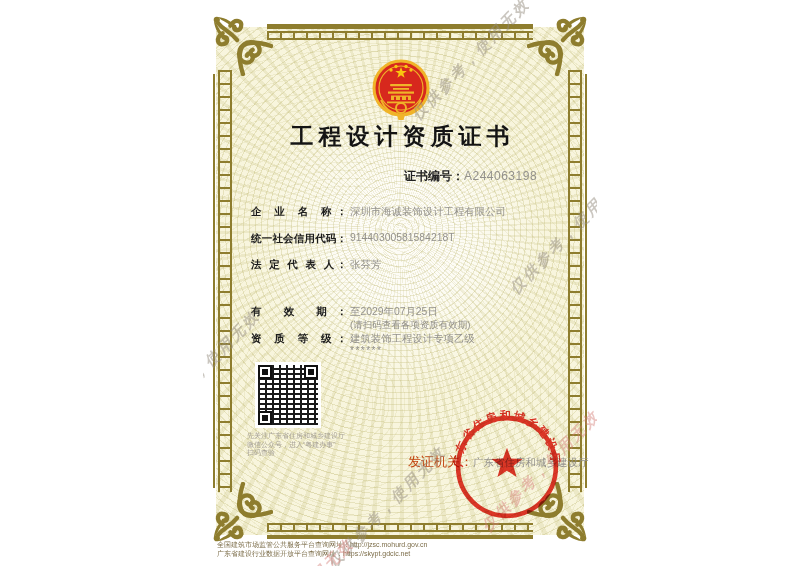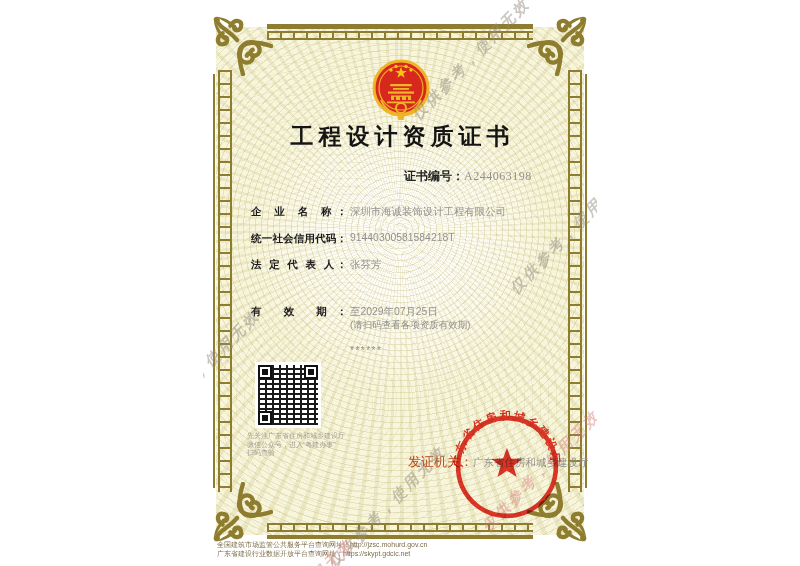--- a/index.html
+++ b/index.html
@@ -29,21 +29,21 @@
     background:repeating-linear-gradient(180deg, var(--gold) 0 2.5px, rgba(0,0,0,0) 2.5px 13px); }
   .corner{ position:absolute; width:62px; height:62px; z-index:2; }
   .corner svg{ width:100%; height:100%; display:block; }
   .c-tr{ transform:scaleX(-1); } .c-bl{ transform:scaleY(-1); } .c-br{ transform:scale(-1,-1); }
   
   .emblem{ position:absolute; left:168px; top:58px; width:60px; height:64px; z-index:4; }
   .title{ position:absolute; top:121px; left:0; width:100%; text-align:center; z-index:4;
     font-size:23px; font-weight:700; letter-spacing:5px; text-indent:5px; color:#141414; }
   .certno{ position:absolute; left:201px; top:168px; z-index:4; font-size:12px; white-space:nowrap; }
   .certno .lab{ font-weight:700; color:#222; }
-  .certno .val{ color:var(--grey); letter-spacing:.5px;font-family:Liberation Serif, serif; }
+  .certno .val{ color:var(--grey); letter-spacing:.5px; }
   .row{ position:absolute; left:48px; right:10px; z-index:4; display:flex; align-items:flex-start; }
   .flabel{ display:inline-block; width:96px; font-size:10.5px; font-weight:700; color:#1c1c1c;
     text-align:justify; text-align-last:justify; text-justify:inter-character; flex:0 0 96px; }
   .fvalue{ font-size:10.4px; color:var(--grey); margin-left:3px; white-space:nowrap; }
   .subnote{ position:absolute; left:147px; z-index:4; font-size:9.5px; color:#8f8d88; }
   .stars{ letter-spacing:1.5px; font-size:10px; }
   
   .qr{ position:absolute; left:52px; top:362px; width:66px; height:66px; background:#fff;
     padding:3px; z-index:4; }
   .qr-inner{ position:relative; width:60px; height:60px;
@@ -193,20 +193,24 @@
   </div>
   <div class="row" style="top:258px">
     <span class="flabel">法 定 代 表 人：</span>
     <span class="fvalue">张芬芳</span>
   </div>
   <div class="row" style="top:305px">
     <span class="flabel">有 效 期：</span>
     <span class="fvalue">至2029年07月25日</span>
   </div>
   <div class="subnote" style="top:319px">(请扫码查看各项资质有效期)</div>
+  <div class="row" style="top:332px">
+    <span class="flabel">资 质 等 级：</span>
+    <span class="fvalue">建筑装饰工程设计专项乙级</span>
+  </div>
   <div class="subnote stars" style="top:345px">******</div>
 
   <div class="qr">
     <div class="qr-inner">
       <div class="finder f-tl"></div>
       <div class="finder f-tr"></div>
       <div class="finder f-bl"></div>
     </div>
   </div>
   <div class="qr-caption">

